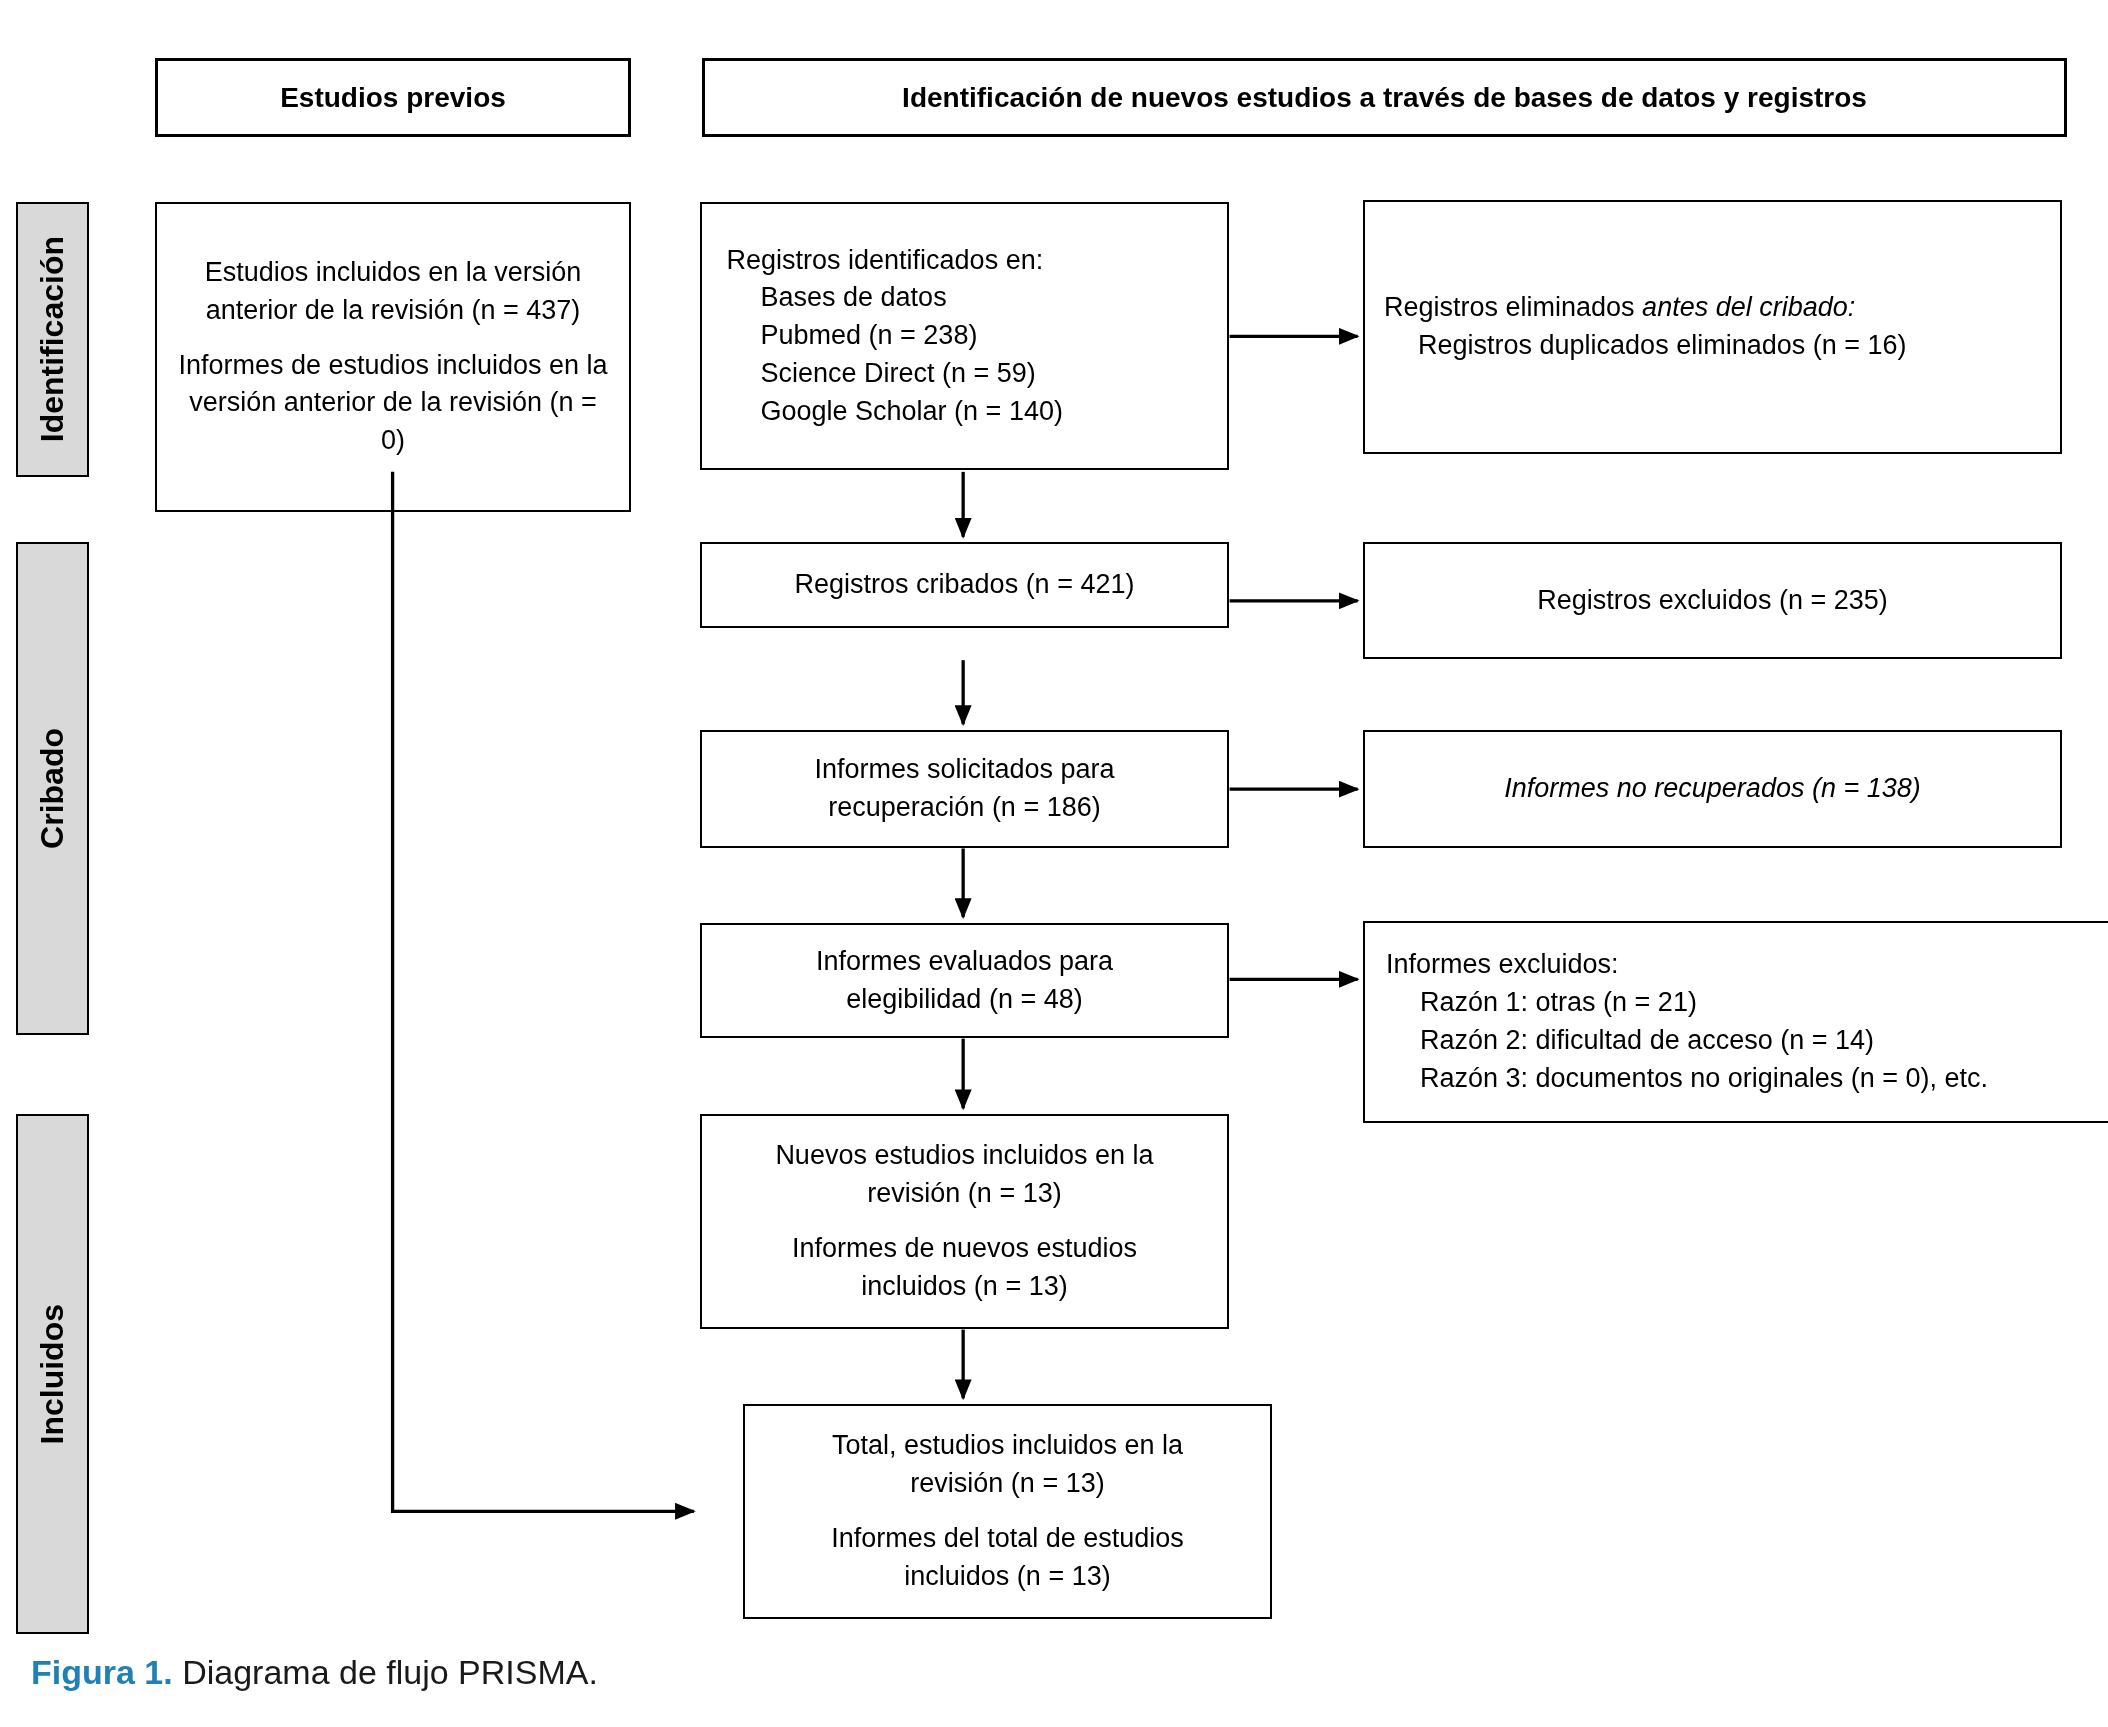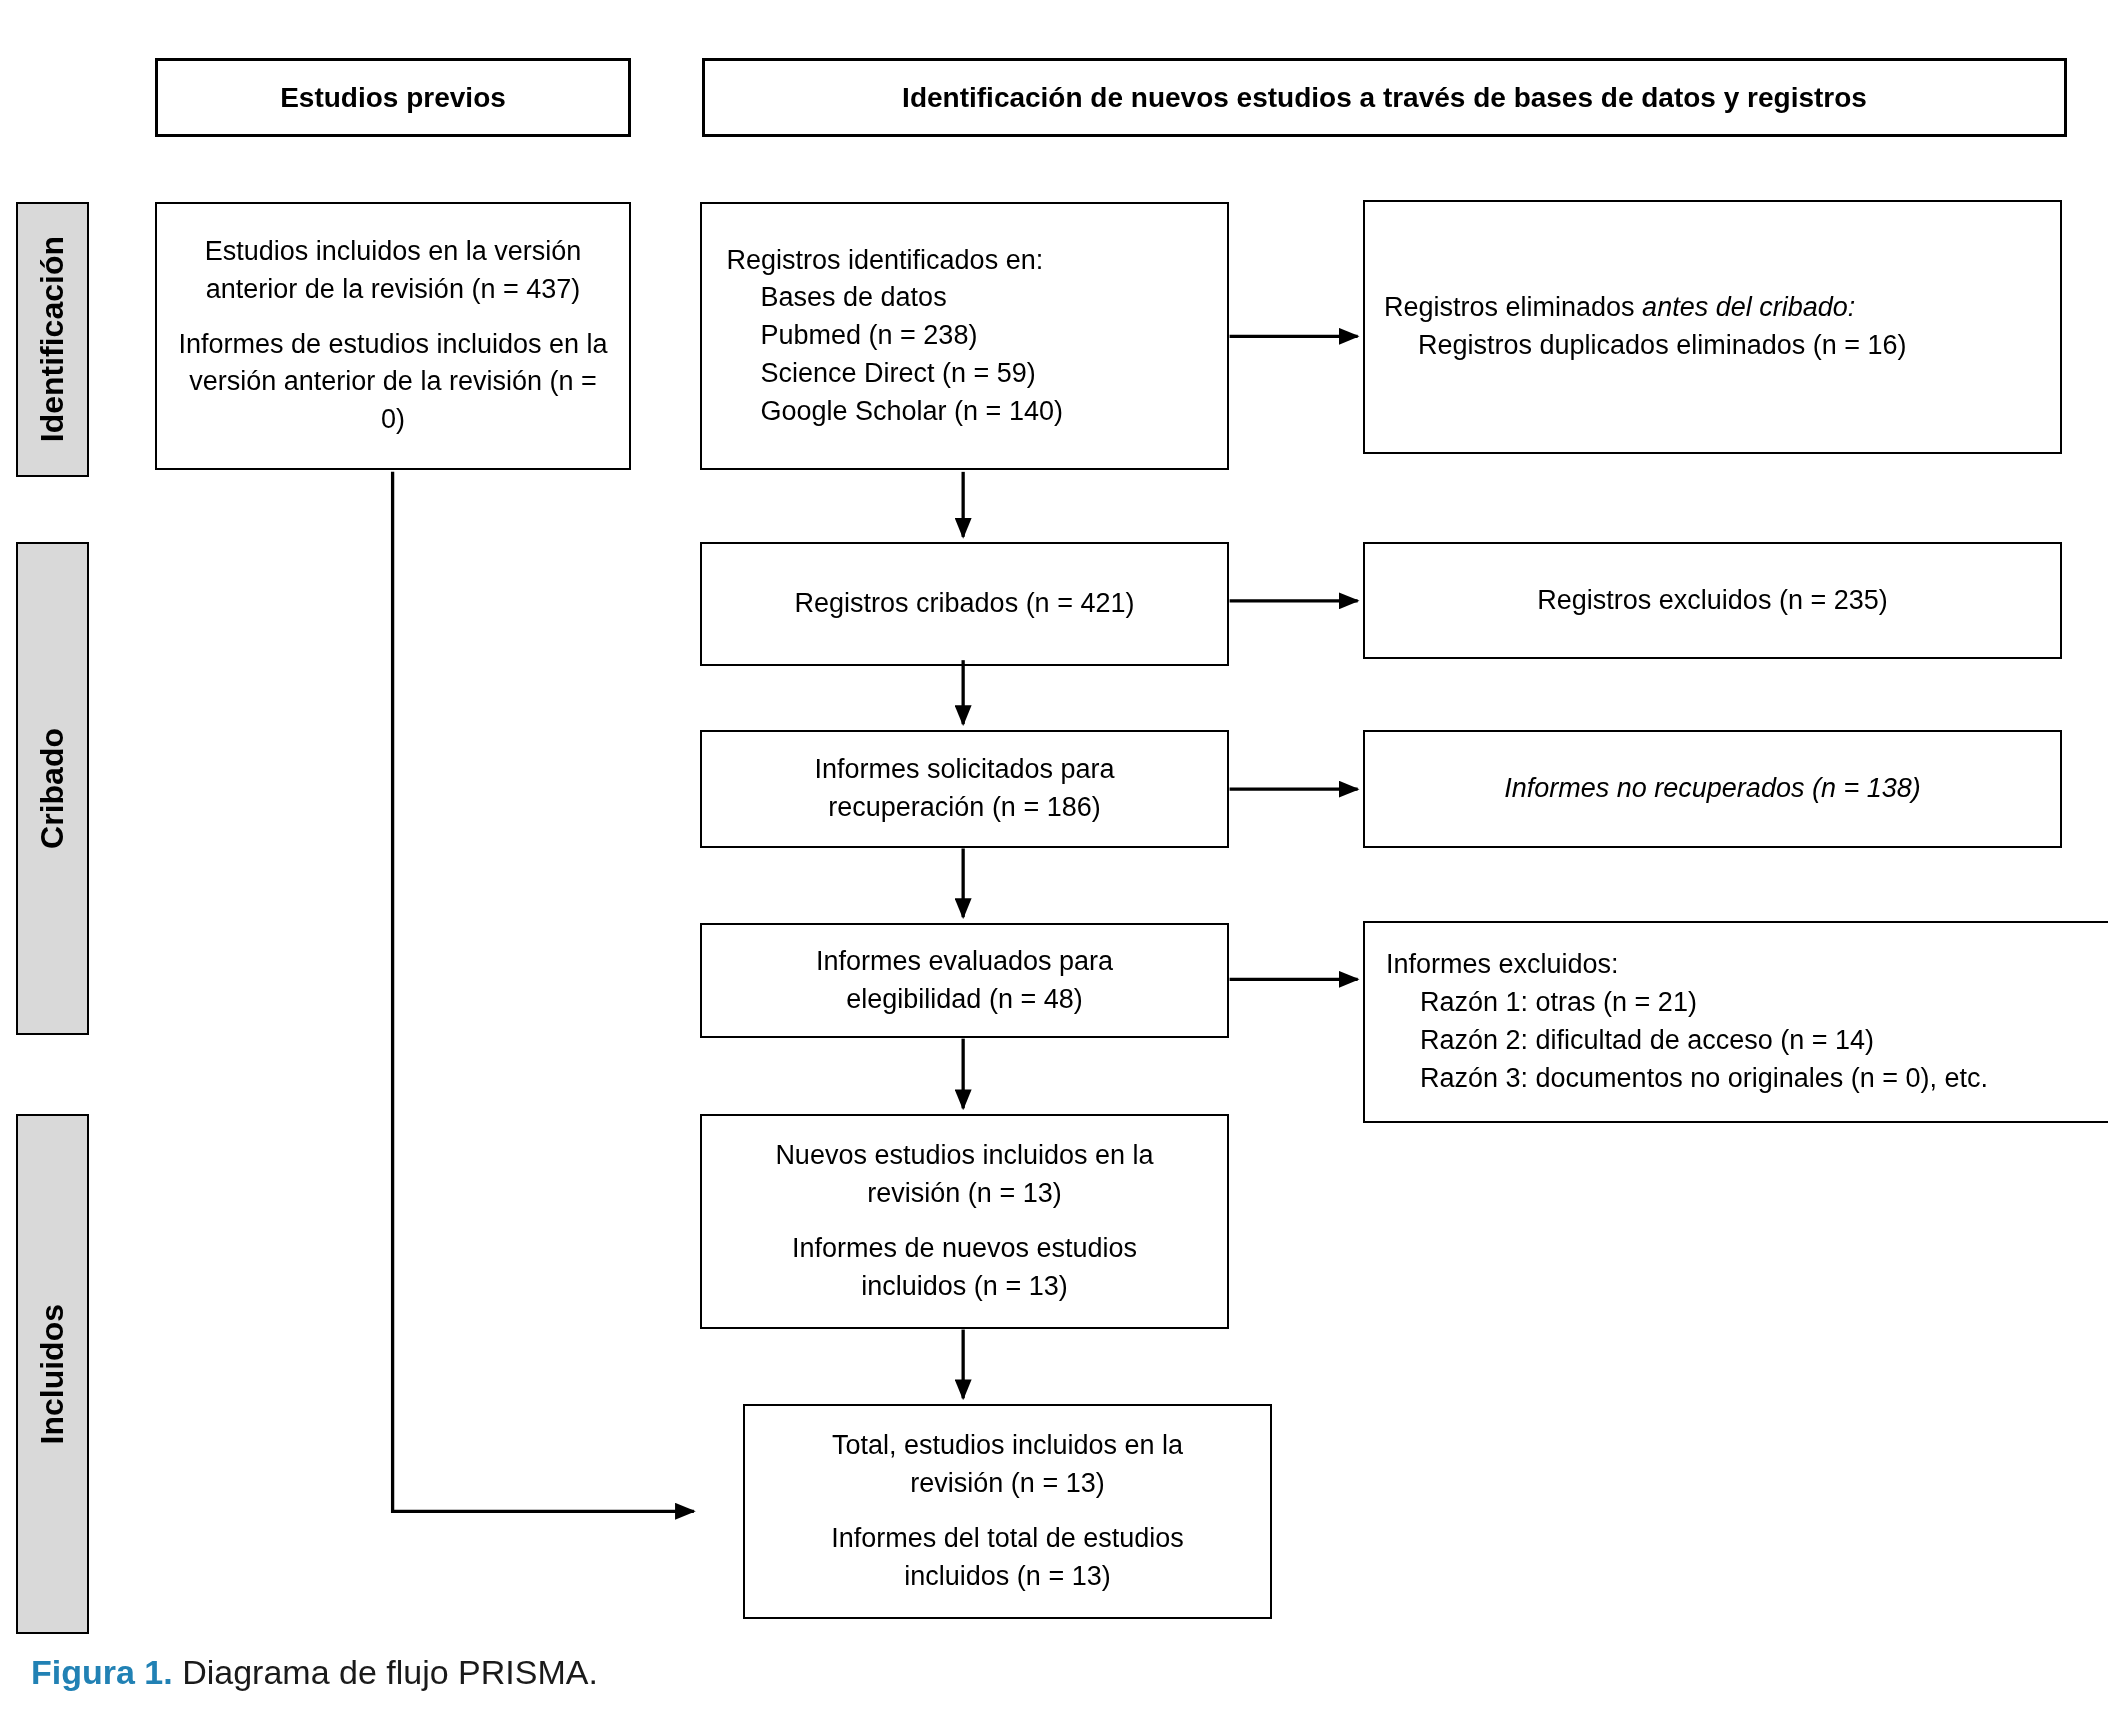--- a/index.html
+++ b/index.html
@@ -54,39 +54,39 @@
   <div class="rail" style="left:16px;top:202px;width:73px;height:275px;">
     <span>Identificación</span>
   </div>
   <div class="rail" style="left:16px;top:542px;width:73px;height:493px;">
     <span>Cribado</span>
   </div>
   <div class="rail" style="left:16px;top:1114px;width:73px;height:520px;">
     <span>Incluidos</span>
   </div>
 
-  <div class="box center" style="left:155px;top:202px;width:476px;height:268px;">
+  <div class="box center" style="left:155px;top:202px;width:476px;height:310px;">
     <p class="narrow">Estudios incluidos en la versión anterior de la revisión (n = 437)</p>
     <p class="narrow">Informes de estudios incluidos en la versión anterior de la revisión (n = 0)</p>
   </div>
 
   <div class="box leftal" style="left:700px;top:202px;width:529px;height:268px;">
     <div class="line">Registros identificados en:</div>
     <div class="line indent">Bases de datos</div>
     <div class="line indent">Pubmed (n = 238)</div>
     <div class="line indent">Science Direct (n = 59)</div>
     <div class="line indent">Google Scholar (n = 140)</div>
   </div>
 
   <div class="box leftal" style="left:1363px;top:200px;width:699px;height:254px;padding-left:19px;">
     <div class="line"><span>Registros eliminados </span><i>antes del cribado:</i></div>
     <div class="line indent">Registros duplicados eliminados (n = 16)</div>
   </div>
 
-  <div class="box center" style="left:700px;top:542px;width:529px;height:124px;">
+  <div class="box center" style="left:700px;top:542px;width:529px;height:86px;">
     <p>Registros cribados (n = 421)</p>
   </div>
   <div class="box center" style="left:1363px;top:542px;width:699px;height:117px;">
     <p>Registros excluidos (n = 235)</p>
   </div>
 
   <div class="box center" style="left:700px;top:730px;width:529px;height:118px;">
     <p class="narrow" style="max-width:414px;">Informes solicitados para recuperación (n = 186)</p>
   </div>
   <div class="box center" style="left:1363px;top:730px;width:699px;height:118px;font-style:italic;">

